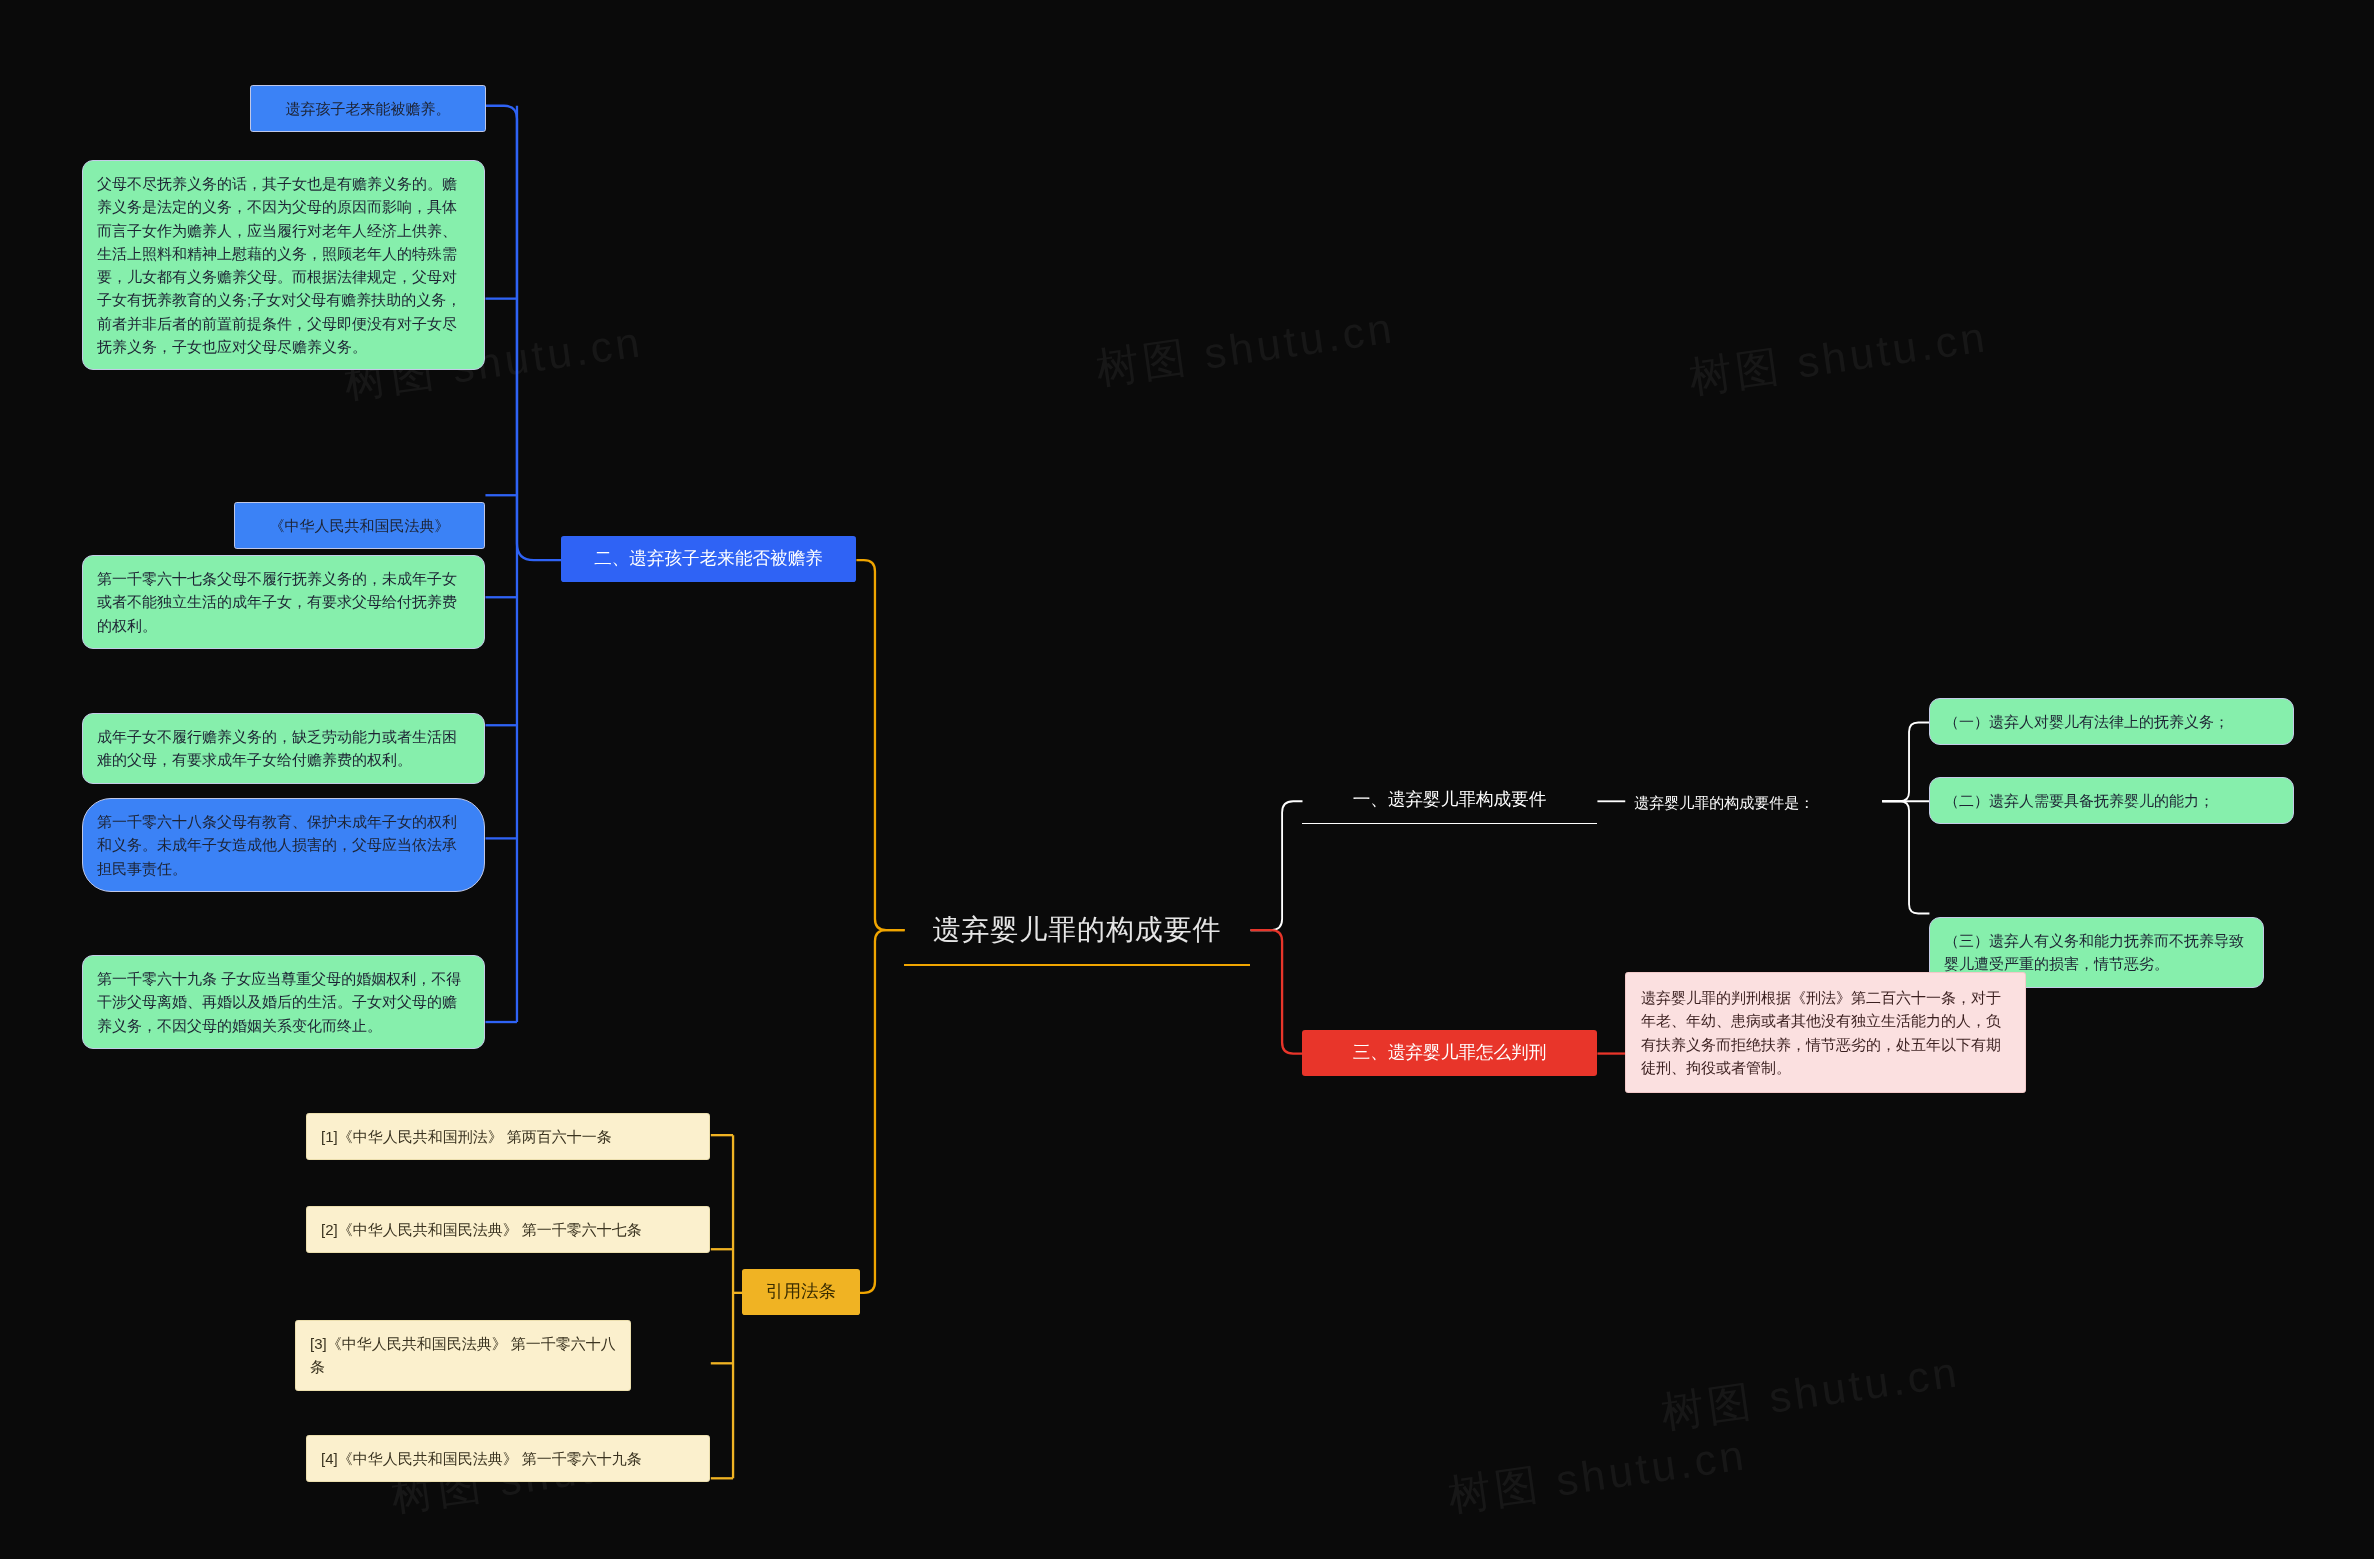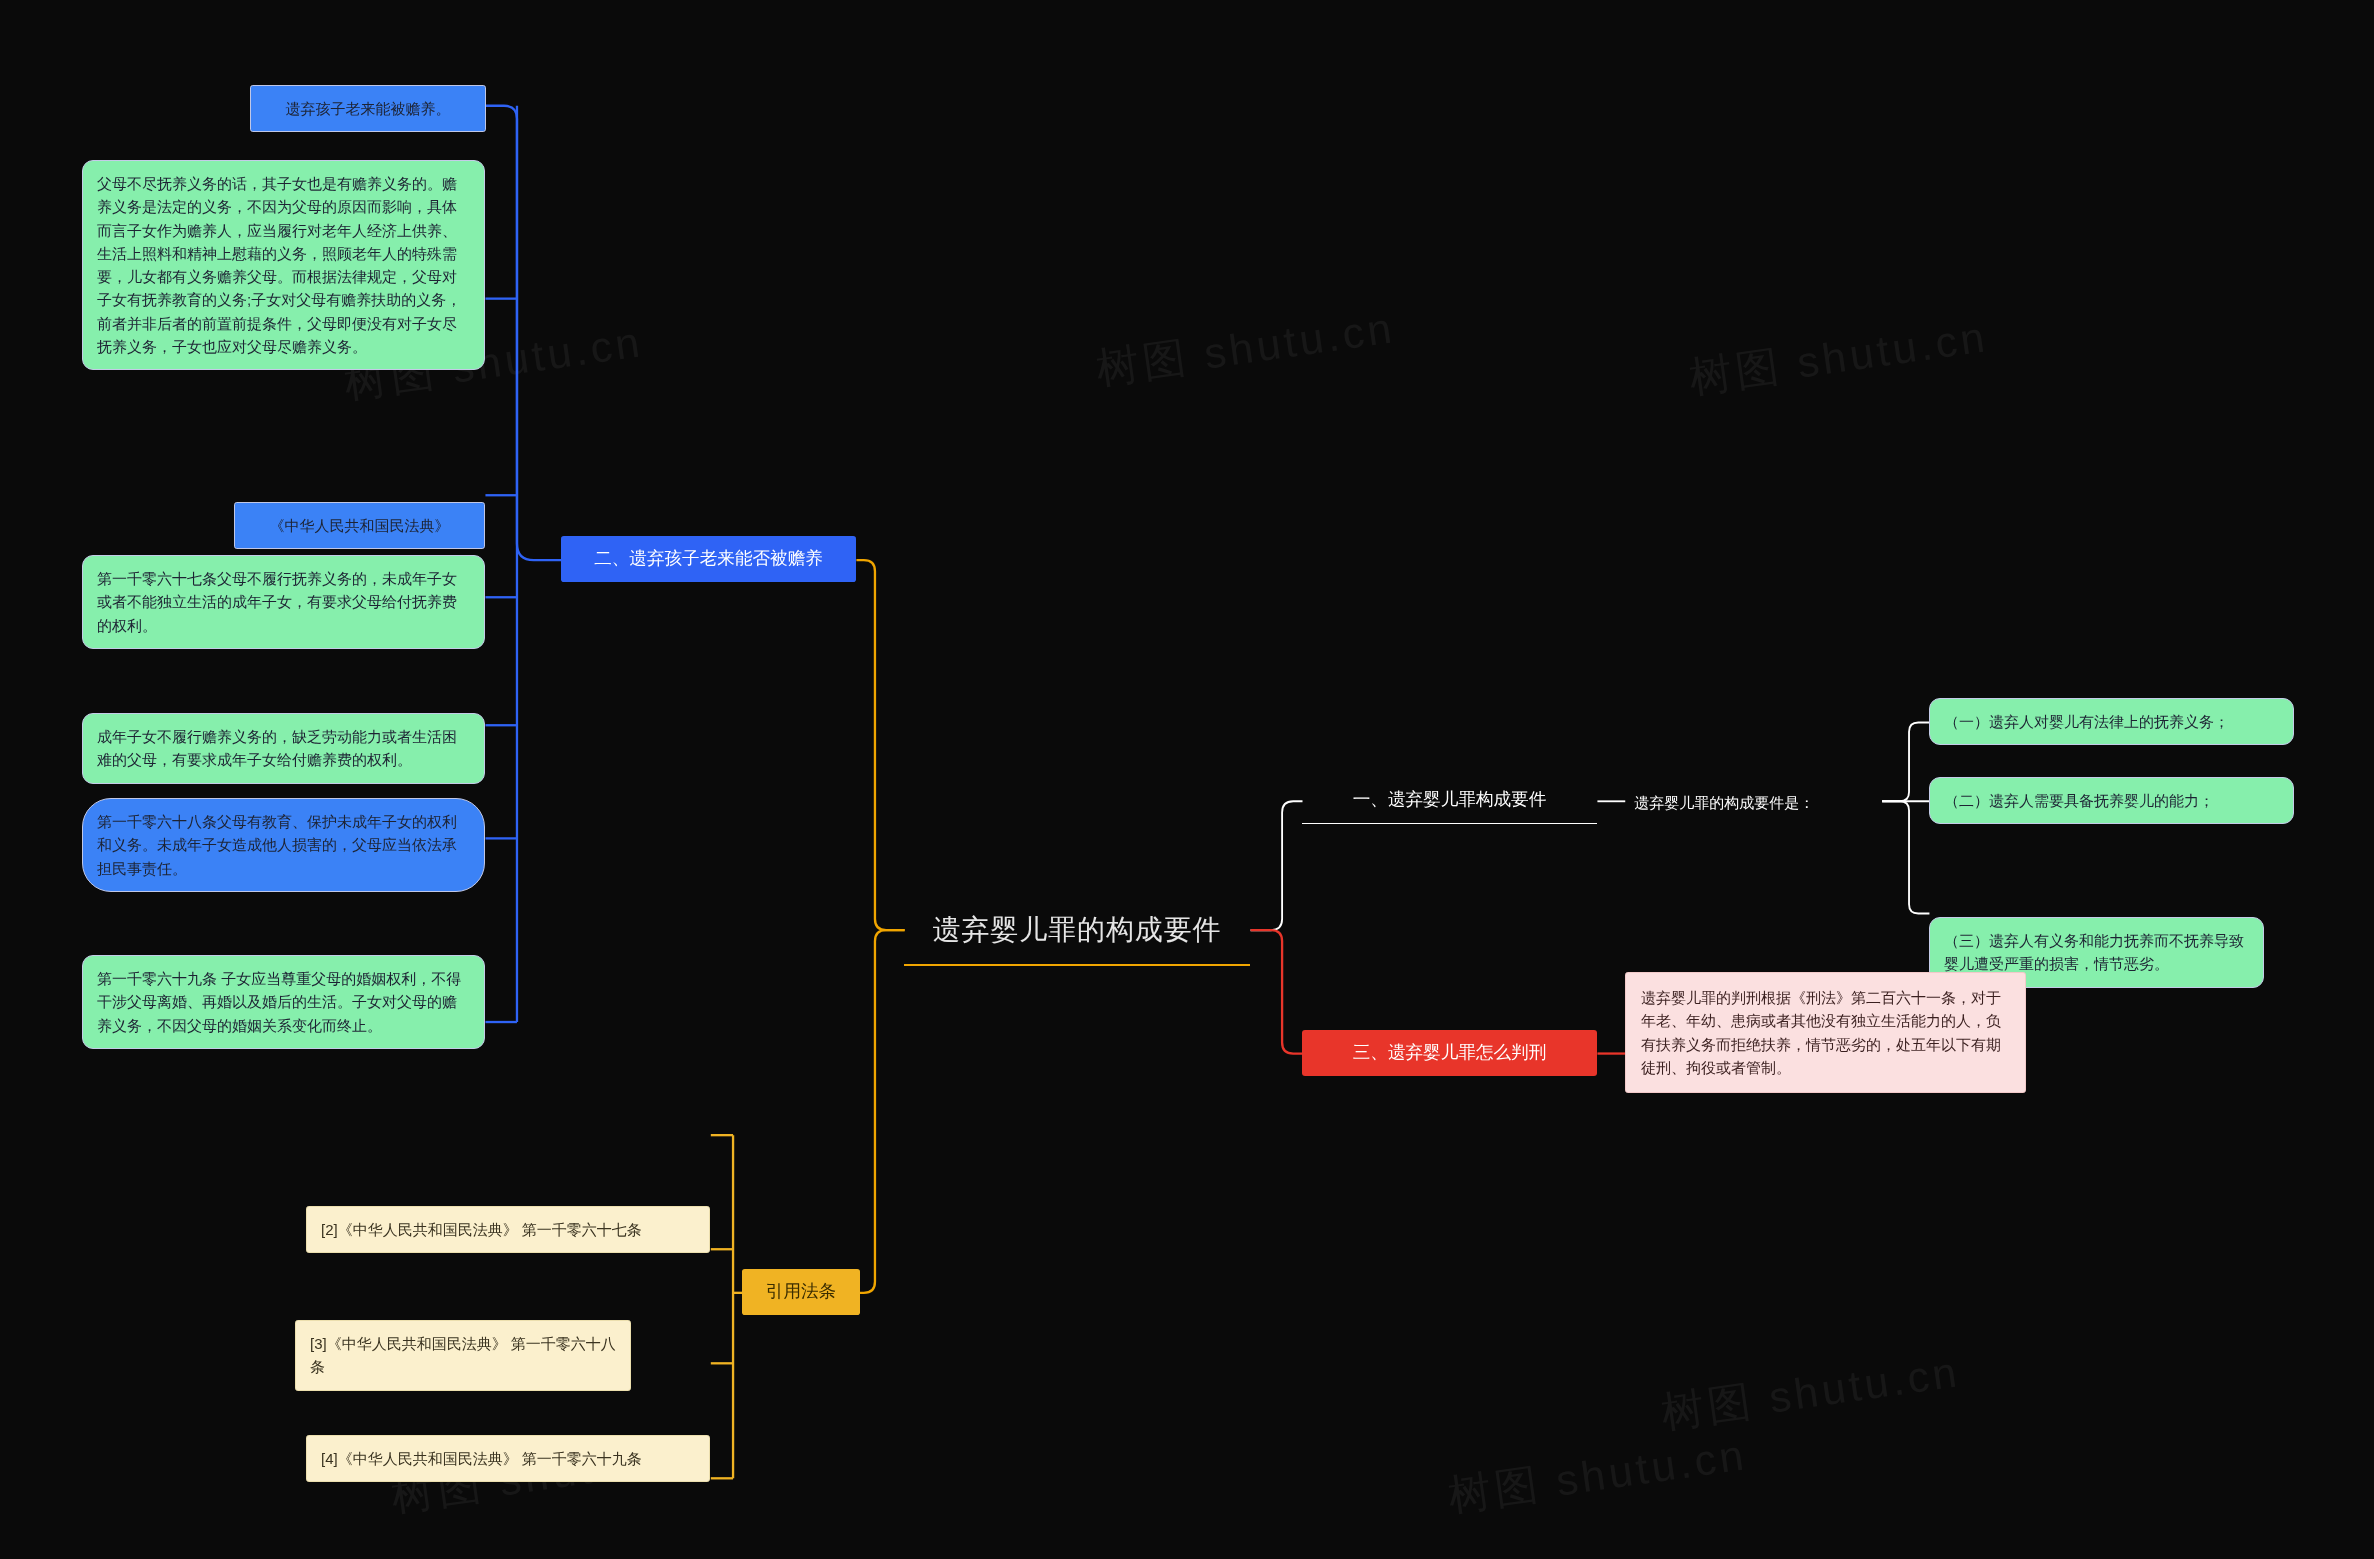--- a/index.html
+++ b/index.html
@@ -193,18 +193,19 @@
   <div class="node leaf-blue" style="left:82px; top:555px; width:403px;">第一千零六十七条父母不履行抚养义务的，未成年子女或者不能独立生活的成年子女，有要求父母给付抚养费的权利。</div>
 
   <div class="node leaf-blue" style="left:82px; top:713px; width:403px;">成年子女不履行赡养义务的，缺乏劳动能力或者生活困难的父母，有要求成年子女给付赡养费的权利。</div>
 
   <div class="node leaf-blue-lav" style="left:82px; top:798px; width:403px;border-radius:29px;">第一千零六十八条父母有教育、保护未成年子女的权利和义务。未成年子女造成他人损害的，父母应当依法承担民事责任。</div>
 
   <div class="node leaf-blue" style="left:82px; top:955px; width:403px;">第一千零六十九条 子女应当尊重父母的婚姻权利，不得干涉父母离婚、再婚以及婚后的生活。子女对父母的赡养义务，不因父母的婚姻关系变化而终止。</div>
 
   <div class="node branch-yellow" style="left:742px; top:1269px; width:118px; text-align:center;">引用法条</div>
 
+  <div class="node leaf-yellow" style="left:306px; top:1113px; width:404px;">[1]《中华人民共和国刑法》 第两百六十一条</div>
   <div class="node leaf-yellow" style="left:306px; top:1206px; width:404px;">[2]《中华人民共和国民法典》 第一千零六十七条</div>
   <div class="node leaf-yellow" style="left:295px; top:1320px; width:336px;">[3]《中华人民共和国民法典》 第一千零六十八条</div>
   <div class="node leaf-yellow" style="left:306px; top:1435px; width:404px;">[4]《中华人民共和国民法典》 第一千零六十九条</div>
 
 </div>
 
 
 </body></html>

